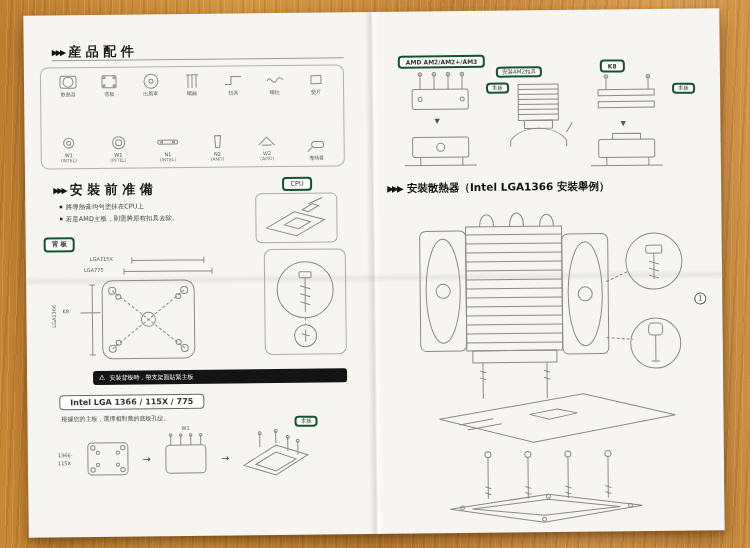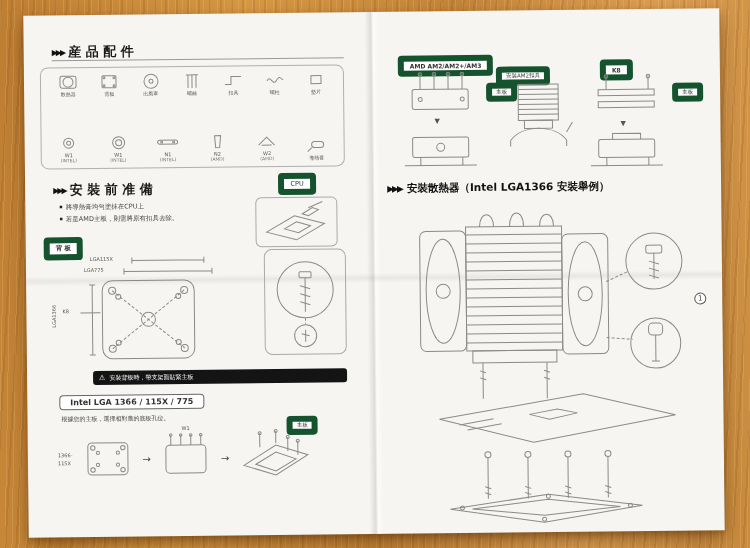--- a/index.html
+++ b/index.html
@@ -30,21 +30,21 @@
   .parts-row{display:flex;justify-content:space-between;align-items:flex-end;}
   .part{display:flex;flex-direction:column;align-items:center;width:40px;}
   .part svg{width:26px;height:18px;}
   .part-label{font-size:5px;color:#555;white-space:nowrap;}
   .part-sub{font-size:4.5px;color:#777;white-space:nowrap;}
   .la path,.la rect,.la circle,.la ellipse,.la polygon,.la line
     {stroke:#8a8a8a;fill:none;stroke-width:1;}
   .la .dash{stroke-dasharray:3 2;}
   .bullet-line{font-size:6.5px;color:#444;line-height:1.9;}
   .blt{font-size:5px;margin-right:3px;vertical-align:1px;color:#222;}
-  .pill{display:inline-block;border:6px solid #14532d;border-radius:4px;
+  .pill{display:inline-block;border:2px solid #14532d;border-radius:4px;
     background:#fff;padding:1px 6px;font-size:6.5px;color:#333;white-space:nowrap;}
   .pill.bold{font-weight:bold;}
   .pill.small{font-size:5.5px;padding:0 4px;}
   .cpu-box{border:1px solid #aaa;border-radius:6px;width:80px;height:48px;margin-top:2px;}
   .bp-diagram{width:196px;height:112px;}
   .lbl{position:absolute;font-size:5px;color:#555;white-space:nowrap;}
   .lbl-vert{transform:rotate(-90deg);transform-origin:center;}
   .bp-detail{width:80px;height:104px;border:1px solid #aaa;border-radius:8px;}
   .warn-bar{width:254px;height:14px;background:#141414;color:#fff;border-radius:3px;
     display:flex;align-items:center;gap:4px;padding:0 6px;box-sizing:border-box;font-size:6px;}

